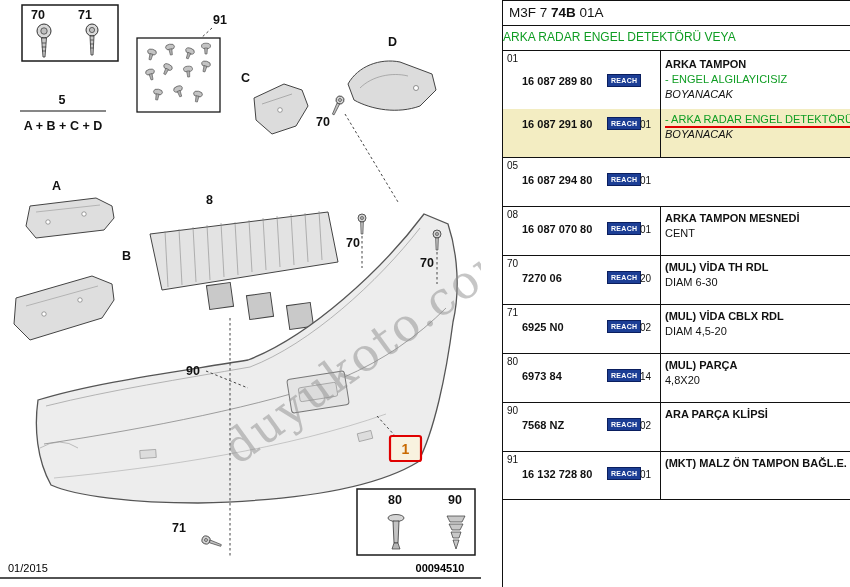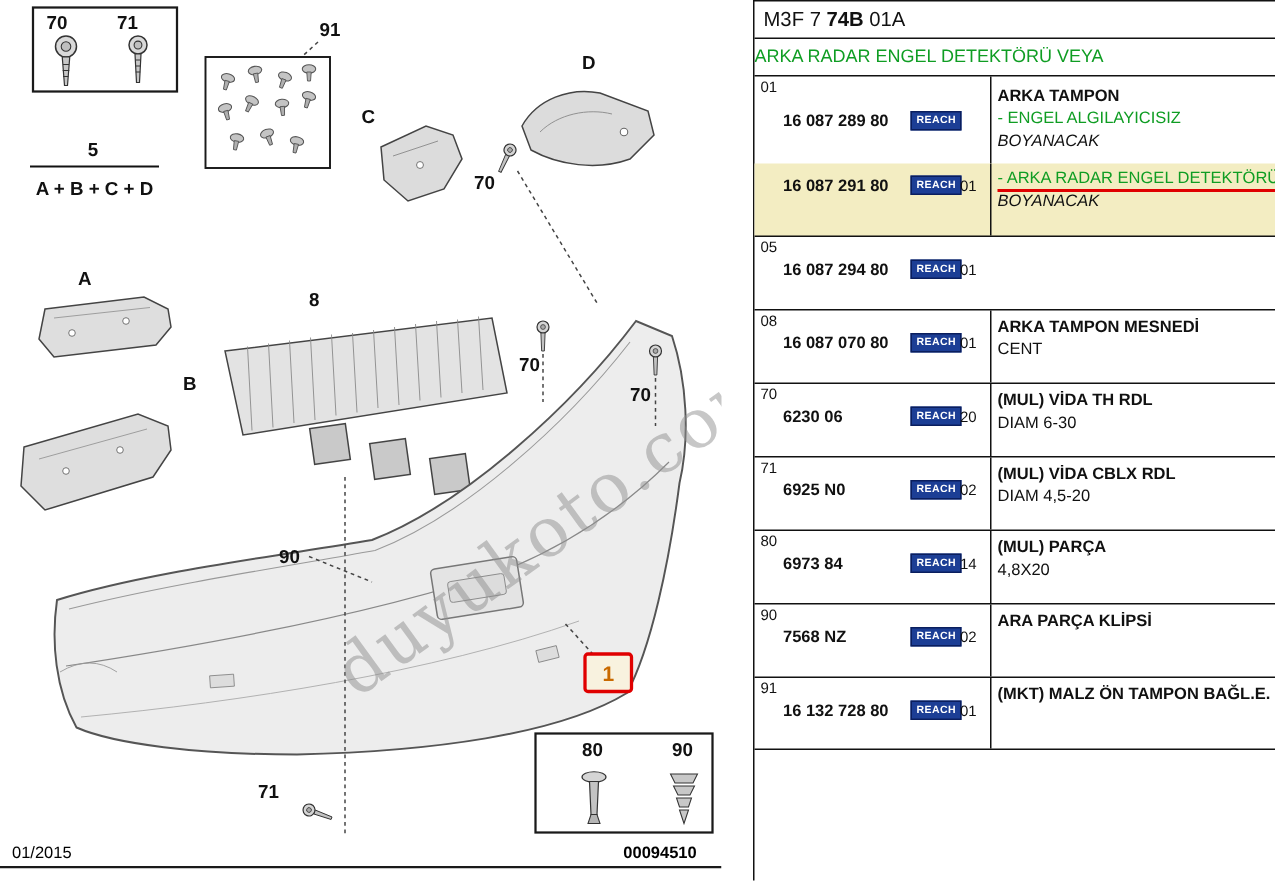--- a/index.html
+++ b/index.html
@@ -257,21 +257,21 @@
       </div>
       <div class="desc">
         <div class="d-bold">ARKA TAMPON MESNEDİ</div>
         <div>CENT</div>
       </div>
     </div>
 
     <div class="row" style="height:48px">
       <div class="left">
         <span class="ref">70</span>
-        <span class="pn">6230 06</span>
+        <span class="pn">7270 06</span>
         <span class="reach">REACH</span>
         <span class="qty">20</span>
       </div>
       <div class="desc">
         <div class="d-bold">(MUL) VİDA TH RDL</div>
         <div>DIAM 6-30</div>
       </div>
     </div>
 
     <div class="row" style="height:48px">

